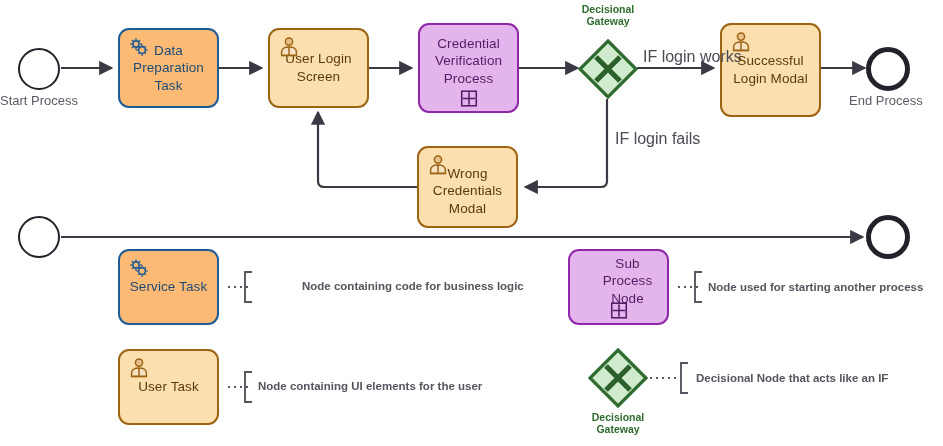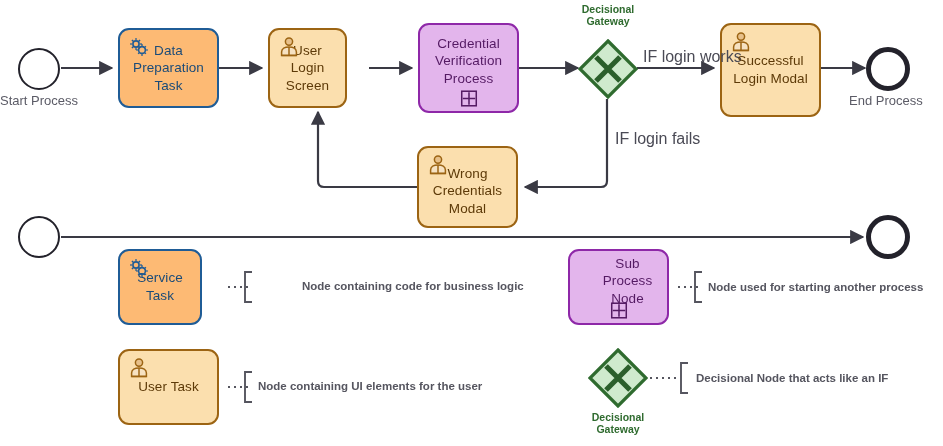--- a/index.html
+++ b/index.html
@@ -178,21 +178,21 @@
           <circle cx="15" cy="15" r="3.4"></circle>
           <path d="M15 9.3v1.4M15 19.3v1.4M9.3 15h1.4M19.3 15h1.4M11.2 11.2l1 1M17.8 17.8l1 1M18.8 11.2l-1 1M12.2 17.8l-1 1"></path>
         </g>
       </svg>
     </span>
     <span class="lbl">Data
 Preparation
 Task</span>
   </div>
 
-  <div class="node n-user" style="left:268px;top:28px;width:79px;height:80px;">
+  <div class="node n-user" style="left:268px;top:28px;width:101px;height:80px;">
     <span class="node-icon">
       <svg viewBox="0 0 24 24" xmlns="http://www.w3.org/2000/svg">
         <g fill="none" stroke="#9c6413" stroke-width="1.5">
           <circle cx="12" cy="6.6" r="3.6" fill="#e7c08a"></circle>
           <path d="M4.6 20.4v-3.5c0-3.1 3.3-5 7.4-5s7.4 1.9 7.4 5v3.5z" fill="#f6e2c2"></path>
           <path d="M4.6 20.4h14.8"></path>
           <path d="M12 11.9v8.5"></path>
         </g>
       </svg>
     </span>
@@ -248,21 +248,21 @@
       <polygon points="30,2 58,30 30,58 2,30" fill="#cfeacd" stroke="#2f6b2f" stroke-width="3.2"></polygon>
       <path d="M18 18 L42 42 M42 18 L18 42" stroke="#2b5f2b" stroke-width="5.2" stroke-linecap="butt"></path>
     </svg>
   </div>
   <div class="gw-caption" style="left:558px;top:3px;width:100px;">Decisional
 Gateway</div>
 
   <div class="flow-label" style="left:643px;top:48px;">IF login works</div>
   <div class="flow-label" style="left:615px;top:130px;">IF login fails</div>
 
-  <div class="node n-service" style="left:118px;top:249px;width:84px;height:76px;">
+  <div class="node n-service" style="left:118px;top:249px;width:101px;height:76px;">
     <span class="node-icon">
       <svg viewBox="0 0 24 24" xmlns="http://www.w3.org/2000/svg">
         <g fill="none" stroke="#1f5c96" stroke-width="1.6">
           <circle cx="9" cy="9" r="3.1"></circle>
           <path d="M9 3.2v1.6M9 13.2v1.6M3.2 9h1.6M13.2 9h1.6M5 5l1.1 1.1M11.9 11.9L13 13M13 5l-1.1 1.1M6.1 11.9L5 13"></path>
           <circle cx="15" cy="15" r="3.4"></circle>
           <path d="M15 9.3v1.4M15 19.3v1.4M9.3 15h1.4M19.3 15h1.4M11.2 11.2l1 1M17.8 17.8l1 1M18.8 11.2l-1 1M12.2 17.8l-1 1"></path>
         </g>
       </svg>
     </span>

